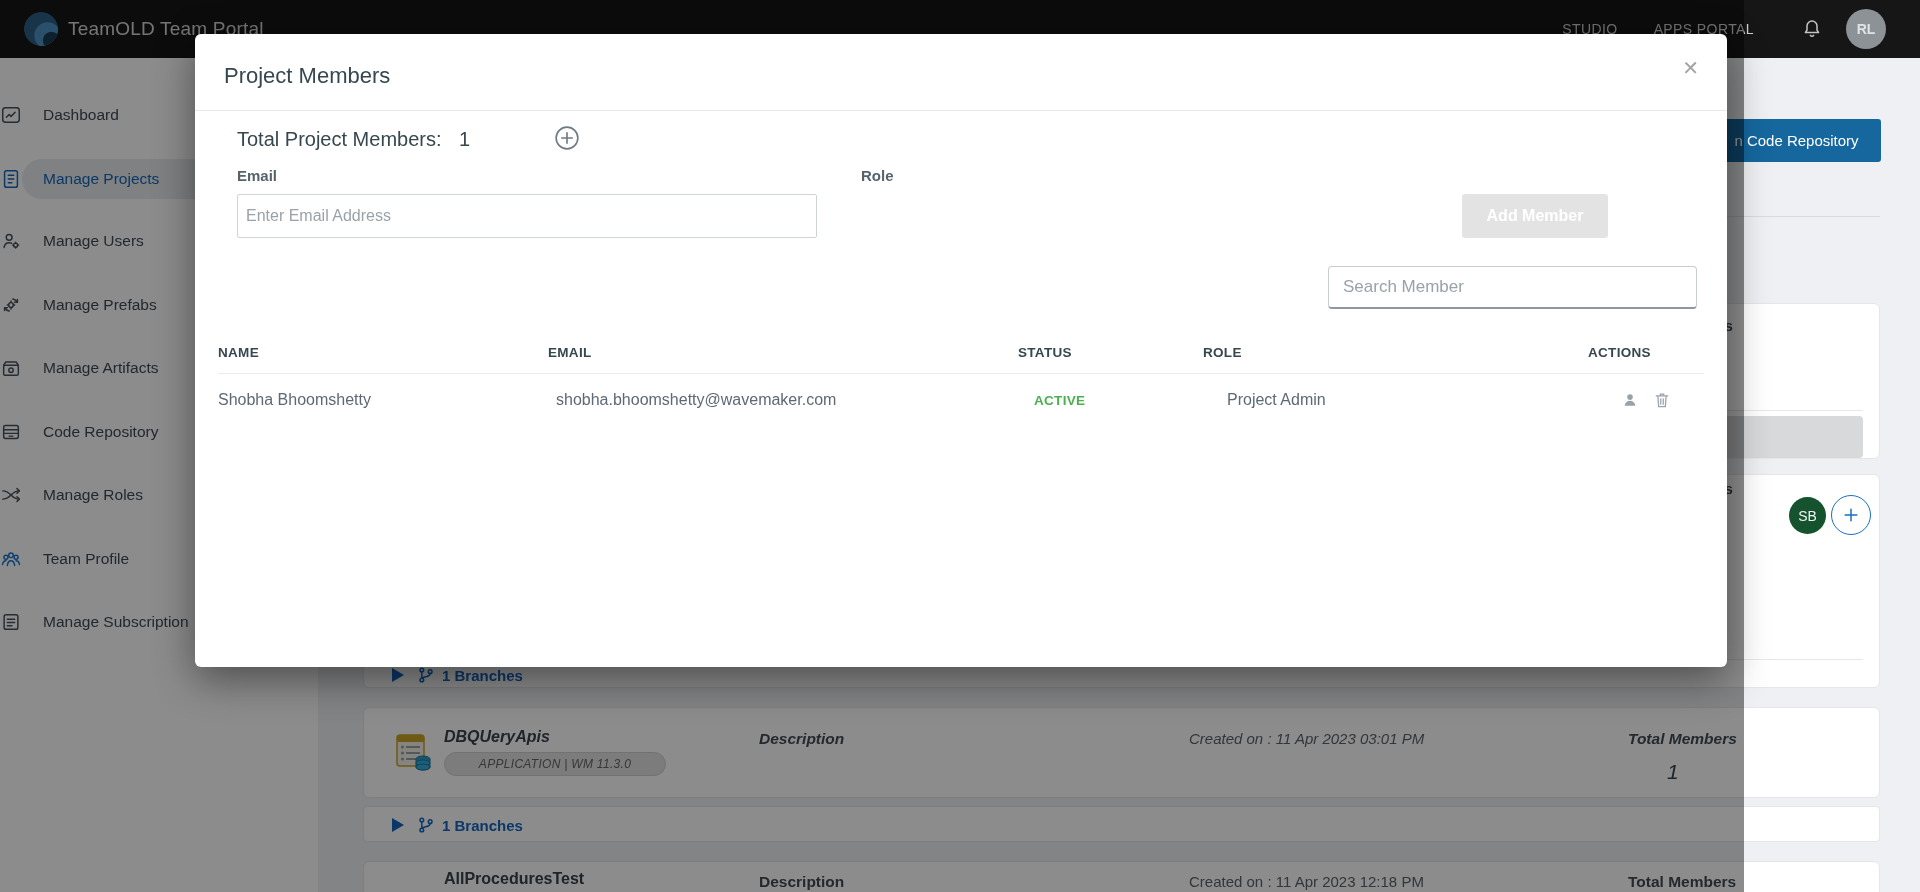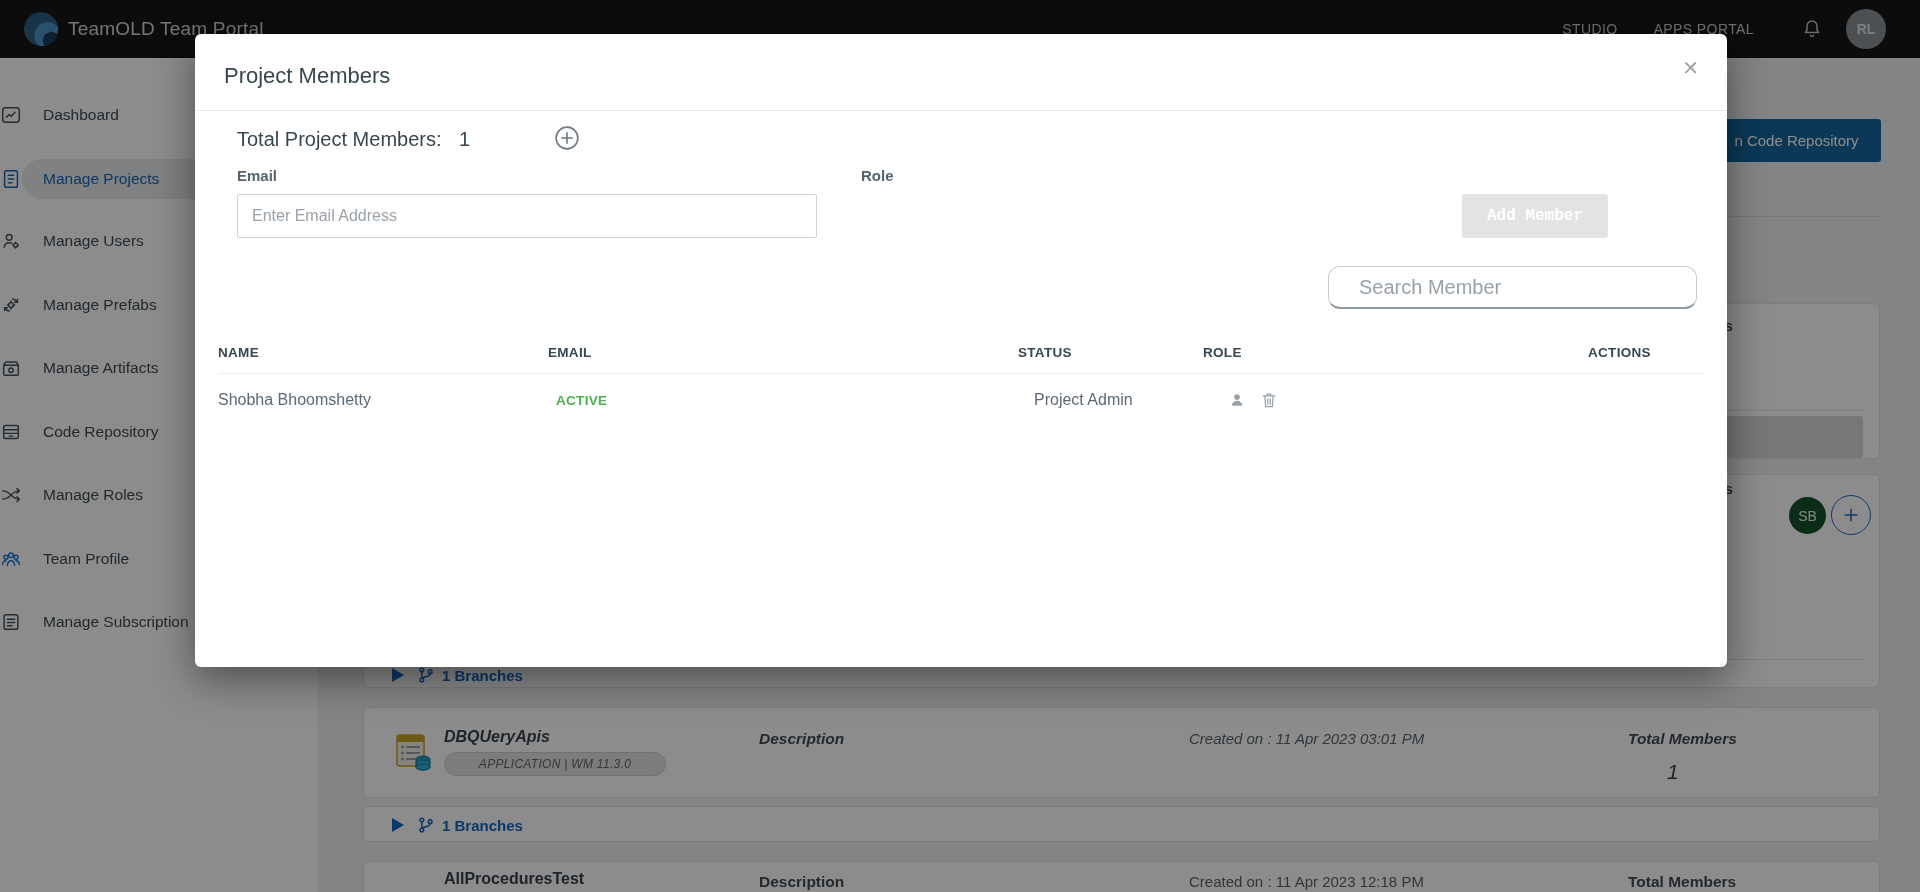--- a/index.html
+++ b/index.html
@@ -1,18 +1,18 @@
 <!DOCTYPE html>
 <html><head>
 <meta charset="utf-8">
 <style>
   * { margin:0; padding:0; box-sizing:border-box; }
   html,body { width:1920px; height:892px; overflow:hidden; background:#eef0f3;
               font-family:"Liberation Sans", sans-serif; }
-  .stage { position:relative; width:1920px; height:892px; }
+  .stage { position:relative; width:1744px; height:892px; }
 
   
   .navbar { position:absolute; left:0; top:0; width:1920px; height:58px; background:#161616; z-index:1; }
   .nav-logo { position:absolute; left:22px; top:10px; width:38px; height:38px; }
   .nav-title { position:absolute; left:68px; top:0; height:58px; line-height:58px;
                color:#d6d6d6; font-size:19px; letter-spacing:.2px; }
   .nav-right { position:absolute; right:34px; top:0; height:58px; display:flex; align-items:center; }
   .nav-link { color:#cfcfcf; font-size:14px; letter-spacing:.4px; cursor:pointer; }
   .nav-link + .nav-link { margin-left:36px; }
   .nav-bell { width:24px; height:24px; margin-left:46px; cursor:pointer; }
@@ -75,33 +75,33 @@
            border-radius:6px; box-shadow:0 12px 40px rgba(0,0,0,.45); z-index:10; }
   .m-title { position:absolute; left:29px; top:29px; font-size:22px; color:#37474f; }
   .m-close { position:absolute; right:28px; top:24px; font-size:20px; color:#a3a3a3; cursor:pointer;
              background:none; border:none; line-height:1; font-family:inherit; }
   .m-hr { position:absolute; left:0; top:76px; width:100%; height:1px; background:#e7e7e7; }
   .m-total { position:absolute; left:42px; top:94px; font-size:20px; color:#37474f; }
   .m-total b { font-weight:normal; margin-left:12px; }
   .m-add-circle { position:absolute; left:358px; top:90px; width:28px; height:28px; cursor:pointer; }
   .fld-label { position:absolute; top:133px; font-size:15px; font-weight:bold; color:#56636d; }
   .email-input { position:absolute; left:42px; top:160px; width:580px; height:44px;
-                 border:1px solid #cfd4d8; border-radius:2px; padding:0 14px; font-size:16px;
+                 border:1px solid #cfd4d8; border-radius:2px; padding:0 8px; font-size:16px;
                  color:#37474f; font-family:inherit; outline:none; }
   .email-input::placeholder, .search-input::placeholder { color:#9aa2a9; }
   .role-select { position:absolute; left:666px; top:160px; width:576px; height:44px;
                  border:1px solid #cfd4d8; border-radius:5px; padding:0 16px; font-size:16px;
                  color:#474f57; display:flex; align-items:center; cursor:pointer; background:#fff; }
   .role-chevron { position:absolute; right:10px; top:4px; width:20px; height:20px; }
   .add-btn { position:absolute; left:1267px; top:160px; width:146px; height:44px; background:#e3e3e3;
              border:none; border-radius:3px; color:#fff; font-size:16px; font-weight:bold;
-             cursor:default; font-family:Liberation Mono, monospace; }
+             cursor:default; font-family:Liberation Sans, sans-serif; }
   .search-input { position:absolute; left:1133px; top:232px; width:369px; height:43px;
-                  border:1px solid #c9cdd1; border-bottom:2px solid #8f979e; border-radius:12px;
-                  padding:0 30px; font-size:20px; color:#37474f; font-family:inherit; outline:none; }
+                  border:1px solid #c9cdd1; border-bottom:2px solid #8f979e; border-radius:4px;
+                  padding:0 14px; font-size:17px; color:#37474f; font-family:inherit; outline:none; }
   .m-table { position:absolute; left:23px; right:23px; top:305px; }
   .t-head, .t-row { display:grid; grid-template-columns:330px 470px 185px 385px auto; align-items:center; }
   .t-head { height:26px; }
   .t-head span { font-size:13.5px; font-weight:bold; color:#37474f; letter-spacing:.3px; }
   .t-hr { height:1px; background:#ececec; margin-top:8px; }
   .t-row { height:52px; font-size:16px; color:#5d6974;gap:8px; }
   .st-active { color:#4caf50; font-size:13.5px; font-weight:bold; letter-spacing:.3px; }
   .act-cell { display:flex; align-items:center; gap:12px; }
   .act-ic { width:20px; height:20px; cursor:pointer; }
 </style>
@@ -325,20 +325,21 @@
       <div class="t-head">
         <span>NAME</span>
         <span>EMAIL</span>
         <span>STATUS</span>
         <span>ROLE</span>
         <span>ACTIONS</span>
       </div>
       <div class="t-hr"></div>
       <div class="t-row">
         <span>Shobha Bhoomshetty</span>
+        <span>shobha.bhoomshetty@wavemaker.com</span>
         <span class="st-active">ACTIVE</span>
         <span>Project Admin</span>
         <span class="act-cell">
           <svg class="act-ic" viewBox="0 0 24 24">
             <circle cx="12" cy="8.5" r="3.4" fill="#9aa2a9"></circle>
             <path d="M5.5 19c.7-4 3.4-6 6.5-6s5.8 2 6.5 6z" fill="#9aa2a9"></path>
           </svg>
           <svg class="act-ic" viewBox="0 0 24 24" fill="none" stroke="#9aa2a9" stroke-width="1.5" stroke-linecap="round">
             <path d="M5 7h14M10 7V4.8h4V7M7 7l1 13h8l1-13"></path>
               <path d="M10.5 10.5v6.5M13.5 10.5v6.5"></path>

